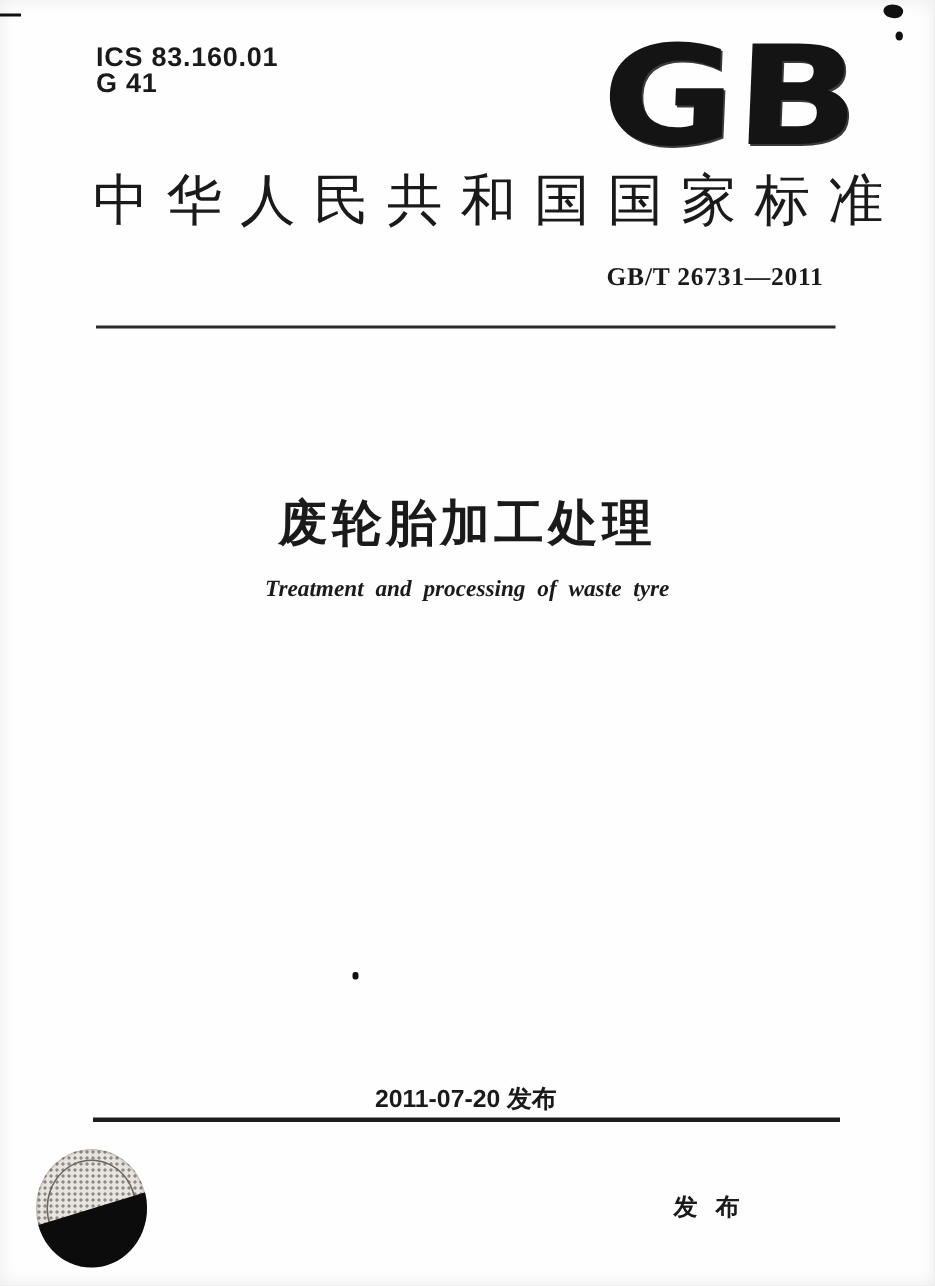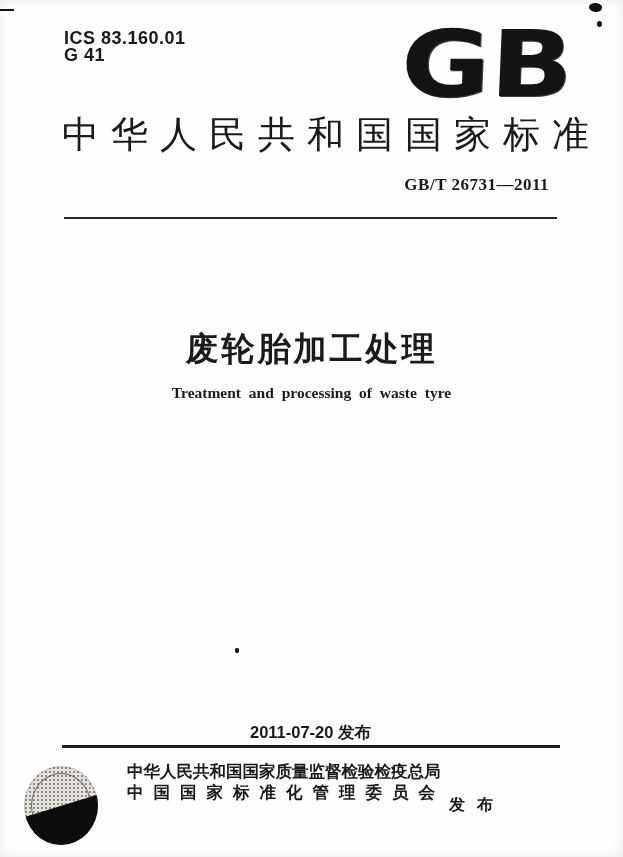--- a/index.html
+++ b/index.html
@@ -98,20 +98,21 @@
   .english-title {
     position: absolute;
     left: 0;
     top: 384px;
     width: 623px;
     text-align: center;
     font-family: "Liberation Serif", serif;
     font-size: 15.5px;
     font-weight: bold;
     word-spacing: 4px;
+    font-style: italic;
   }
 
   
   .date-row {
     position: absolute;
     left: 64px;
     top: 722px;
     width: 493px;
     display: flex;
     justify-content: center;
@@ -223,24 +224,20 @@
 
   <div class="date-row">
     <div>
       <span>2011-07-20</span>
       <span>发布</span>
     </div>
   </div>
 
   <div class="rule-bottom"></div>
 
-  <div class="publisher">
-    <div class="l1">中华人民共和国国家质量监督检验检疫总局</div>
-    <div class="l2">中国国家标准化管理委员会</div>
-  </div>
 
   <div class="publish-label">发 布</div>
 
   <div class="seal">
     <div class="seal-ring"></div>
     <div class="seal-dark"></div>
   </div>
 
   <div class="artifact art-blob"></div>
   <div class="artifact art-dot1"></div>

